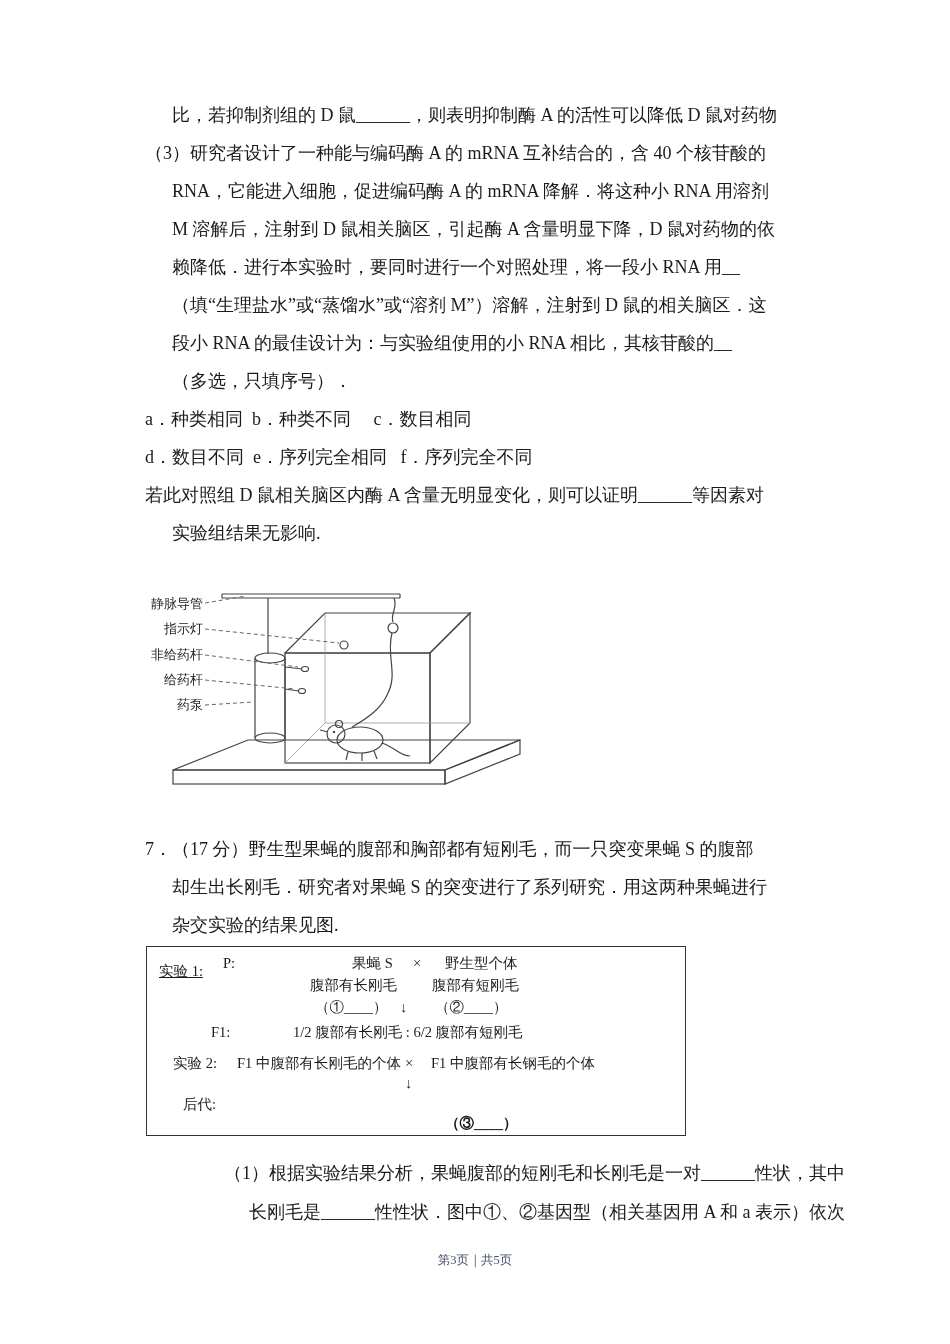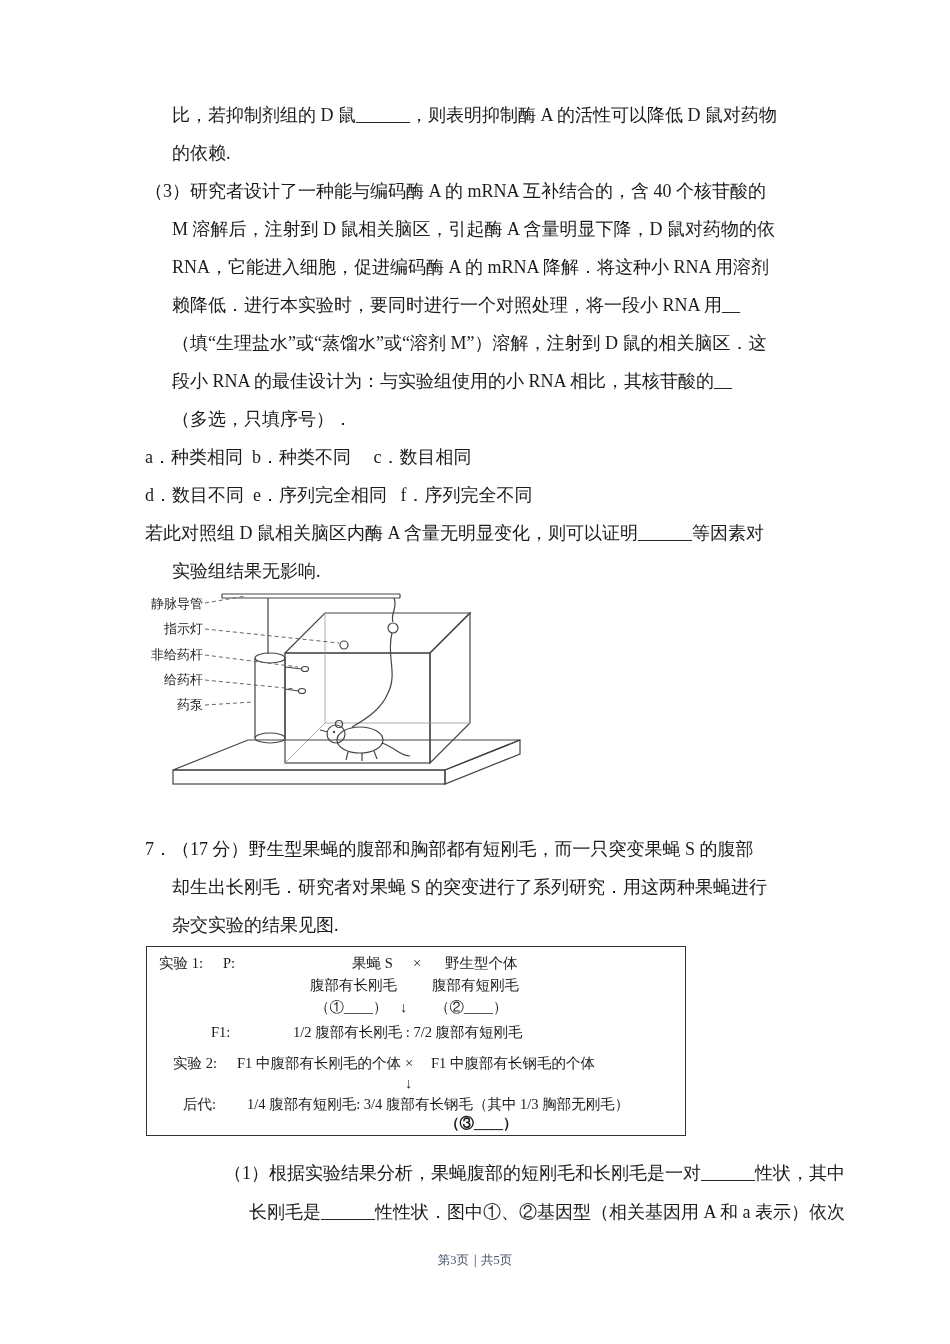--- a/index.html
+++ b/index.html
@@ -28,24 +28,23 @@
   }
   svg text { font-family:"Liberation Serif","DejaVu Serif",serif; }
 </style>
 </head>
 <body>
 
 <div class="page">
 
   <div class="textblock" id="q6-block">
     <div class="line indent">比，若抑制剂组的 D 鼠______，则表明抑制酶 A 的活性可以降低 D 鼠对药物</div>
-    <div class="line indent">的依赖.</div>
     <div class="line">（3）研究者设计了一种能与编码酶 A 的 mRNA 互补结合的，含 40 个核苷酸的</div>
+    <div class="line indent">RNA，它能进入细胞，促进编码酶 A 的 mRNA 降解．将这种小 RNA 用溶剂</div>
     <div class="line indent">M 溶解后，注射到 D 鼠相关脑区，引起酶 A 含量明显下降，D 鼠对药物的依</div>
-    <div class="line indent">RNA，它能进入细胞，促进编码酶 A 的 mRNA 降解．将这种小 RNA 用溶剂</div>
     <div class="line indent">赖降低．进行本实验时，要同时进行一个对照处理，将一段小 RNA 用__</div>
     <div class="line indent">（填“生理盐水”或“蒸馏水”或“溶剂 M”）溶解，注射到 D 鼠的相关脑区．这</div>
     <div class="line indent">段小 RNA 的最佳设计为：与实验组使用的小 RNA 相比，其核苷酸的__</div>
     <div class="line indent">（多选，只填序号）．</div>
     <div class="line">a．种类相同  b．种类不同     c．数目相同</div>
     <div class="line">d．数目不同  e．序列完全相同   f．序列完全不同</div>
     <div class="line">若此对照组 D 鼠相关脑区内酶 A 含量无明显变化，则可以证明______等因素对</div>
     <div class="line indent">实验组结果无影响.</div>
   </div>
 
@@ -128,39 +127,38 @@
     </svg>
   </div>
 
   <div class="textblock" id="q7-stem">
     <div class="line">7．（17 分）野生型果蝇的腹部和胸部都有短刚毛，而一只突变果蝇 S 的腹部</div>
     <div class="line indent">却生出长刚毛．研究者对果蝇 S 的突变进行了系列研究．用这两种果蝇进行</div>
     <div class="line indent">杂交实验的结果见图.</div>
   </div>
 
   <div class="figure-box">
-    <span class="fig-item" style="left:12px;  top:8px;">实验 1:</span>
+    <span class="fig-item" style="left:12px;  top:16px;text-decoration:underline;">实验 1:</span>
     <span class="fig-item" style="left:76px;  top:8px;">P:</span>
     <span class="fig-item" style="left:205px; top:8px;">果蝇 S</span>
     <span class="fig-item" style="left:266px; top:8px;">×</span>
     <span class="fig-item" style="left:298px; top:8px;">野生型个体</span>
     <span class="fig-item" style="left:163px; top:30px;">腹部有长刚毛</span>
     <span class="fig-item" style="left:285px; top:30px;">腹部有短刚毛</span>
     <span class="fig-item" style="left:168px; top:52px;">（①____）</span>
     <span class="fig-item" style="left:253px; top:52px;">↓</span>
     <span class="fig-item" style="left:288px; top:52px;">（②____）</span>
     <span class="fig-item" style="left:64px;  top:77px;">F1:</span>
-    <span class="fig-item" style="left:146px; top:77px;">1/2 腹部有长刚毛 : 7/2 腹部有短刚毛</span>
+    <span class="fig-item" style="left:146px; top:77px;">1/2 腹部有长刚毛 : 6/2 腹部有短刚毛</span>
     <span class="fig-item" style="left:26px;  top:108px;">实验 2:</span>
     <span class="fig-item" style="left:90px;  top:108px;">F1 中腹部有长刚毛的个体</span>
     <span class="fig-item" style="left:258px; top:108px;">×</span>
     <span class="fig-item" style="left:284px; top:108px;">F1 中腹部有长钢毛的个体</span>
     <span class="fig-item" style="left:258px; top:128px;">↓</span>
     <span class="fig-item" style="left:36px;  top:149px;">后代:</span>
-    <span class="fig-item" style="left:100px; top:149px;">1/4 腹部有短刚毛: 3/4 腹部有长钢毛（其中 1/3 胸部无刚毛）</span>
     <span class="fig-item" style="left:298px; top:168px;font-weight:bold;">（③____）</span>
   </div>
 
   <div class="textblock" id="q7-sub1">
     <div class="line">（1）根据实验结果分析，果蝇腹部的短刚毛和长刚毛是一对______性状，其中</div>
     <div class="line indent">长刚毛是______性性状．图中①、②基因型（相关基因用 A 和 a 表示）依次</div>
   </div>
 
   <div class="footer">第3页｜共5页</div>
 

